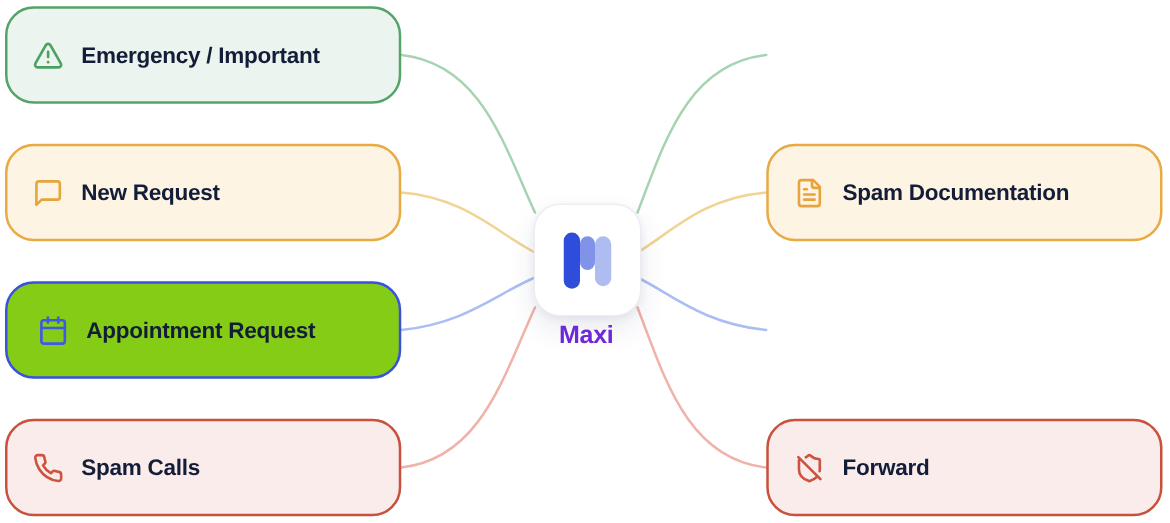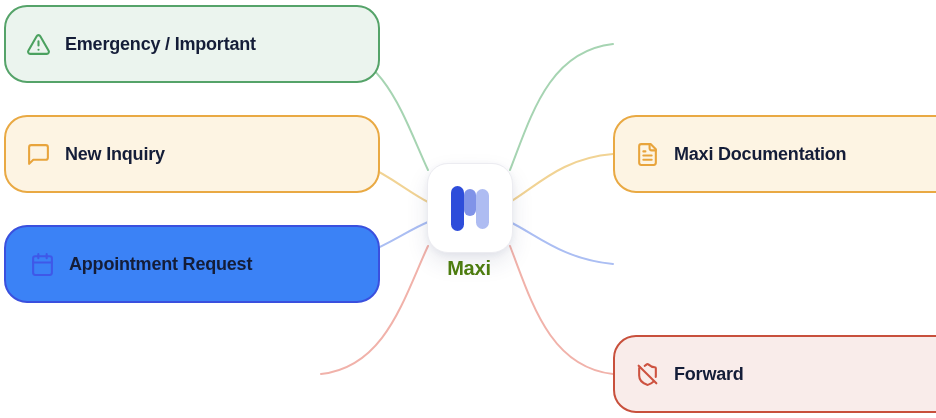--- a/index.html
+++ b/index.html
@@ -22,21 +22,21 @@
     stroke-width: 2;
     stroke-linecap: round;
   }
   .conn-green  { stroke: #a6d4b2; }
   .conn-amber  { stroke: #f1d394; }
   .conn-blue   { stroke: #abbef3; }
   .conn-red    { stroke: #f1b2aa; }
 
   .node {
     position: absolute;
-    width: 376px;
+    width: 317px;
     height: 78px;
     box-sizing: border-box;
     border: 2.5px solid;
     border-radius: 23px;
     display: flex;
     align-items: center;
     padding: 0 20px;
     gap: 14px;
     z-index: 2;
   }
@@ -53,21 +53,21 @@
     fill: none;
     stroke: currentColor;
     stroke-width: 2;
     stroke-linecap: round;
     stroke-linejoin: round;
   }
   .green { border-color: #55a369; background: #ebf4ee; }
   .green .icon { color: #4ba15f; }
   .amber { border-color: #e9a943; background: #fdf4e3; }
   .amber .icon { color: #e8a43c; }
-  .blue  { border-color: #3a50de; background: #3b82f6; padding-left: 24px; }
+  .blue  { border-color: #3a50de; background: #84cc16; padding-left: 24px; }
   .blue  .icon { color: #3f58e8; }
   .red   { border-color: #c8503c; background: #f9ecea; }
   .red   .icon { color: #cd5240; }
 
   .left-col  { left: 4px; }
   .right-col { left: 613px; }
   .row-0 { top: 5px; }
   .row-1 { top: 115px; }
   .row-2 { top: 225px; }
   .row-3 { top: 335px; }
@@ -98,21 +98,21 @@
   .bar-right  { left: 25px; top: 3px; width: 13px; height: 40px; border-radius: 7px; background: #aebcf2; }
 
   .center-label {
     position: absolute;
     left: 407px;
     top: 257px;
     width: 124px;
     text-align: center;
     font-size: 20px;
     font-weight: 700;
-    color: #4d7c0f;
+    color: #6d28d9;
     letter-spacing: -0.2px;
     z-index: 3;
   }
 </style>
 </head>
 <body>
 
 <div class="stage">
 
   <svg class="connectors" width="936" height="418" viewBox="0 0 936 418">
@@ -136,48 +136,56 @@
     </span>
     <span class="label">Emergency / Important</span>
   </div>
 
   <div class="node amber left-col row-1">
     <span class="icon">
       <svg viewBox="0 0 24 24">
           <path d="M21 15a2 2 0 0 1-2 2H7l-4 4V5a2 2 0 0 1 2-2h14a2 2 0 0 1 2 2z"></path>
         </svg>
     </span>
-    <span class="label">New Inquiry</span>
+    <span class="label">New Request</span>
   </div>
 
   <div class="node blue left-col row-2">
     <span class="icon">
       <svg viewBox="0 0 24 24">
           <rect width="18" height="18" x="3" y="4" rx="2"></rect>
           <path d="M16 2v4"></path>
           <path d="M8 2v4"></path>
           <path d="M3 10h18"></path>
         </svg>
     </span>
     <span class="label">Appointment Request</span>
   </div>
 
+  <div class="node red left-col row-3">
+    <span class="icon">
+      <svg viewBox="0 0 24 24">
+          <path d="M22 16.92v3a2 2 0 0 1-2.18 2 19.79 19.79 0 0 1-8.63-3.07 19.5 19.5 0 0 1-6-6 19.79 19.79 0 0 1-3.07-8.67A2 2 0 0 1 4.11 2h3a2 2 0 0 1 2 1.72 12.84 12.84 0 0 0 .7 2.81 2 2 0 0 1-.45 2.11L8.09 9.91a16 16 0 0 0 6 6l1.27-1.27a2 2 0 0 1 2.11-.45 12.84 12.84 0 0 0 2.81.7A2 2 0 0 1 22 16.92z"></path>
+        </svg>
+    </span>
+    <span class="label">Spam Calls</span>
+  </div>
 
 
   <div class="node amber right-col row-1">
     <span class="icon">
       <svg viewBox="0 0 24 24">
           <path d="M15 2H6a2 2 0 0 0-2 2v16a2 2 0 0 0 2 2h12a2 2 0 0 0 2-2V7Z"></path>
           <path d="M14 2v4a2 2 0 0 0 2 2h4"></path>
           <path d="M16 13H8"></path>
           <path d="M16 17H8"></path>
           <path d="M10 9H8"></path>
         </svg>
     </span>
-    <span class="label">Maxi Documentation</span>
+    <span class="label">Spam Documentation</span>
   </div>
 
 
   <div class="node red right-col row-3">
     <span class="icon">
       <svg viewBox="0 0 24 24">
           <path d="M5 5.37A1 1 0 0 0 4 6v7c0 5 3.5 7.5 7.67 8.94a1 1 0 0 0 .67.01c2.2-.77 4.22-1.83 5.64-3.38"></path>
           <path d="M9.3 3.65A12.3 12.3 0 0 0 11.24 2.28a1.17 1.17 0 0 1 1.52 0C14.51 3.81 17 5 19 5a1 1 0 0 1 1 1v7c0 .45-.03.89-.1 1.3"></path>
           <path d="m3.5 3.5 17 17"></path>
         </svg>

